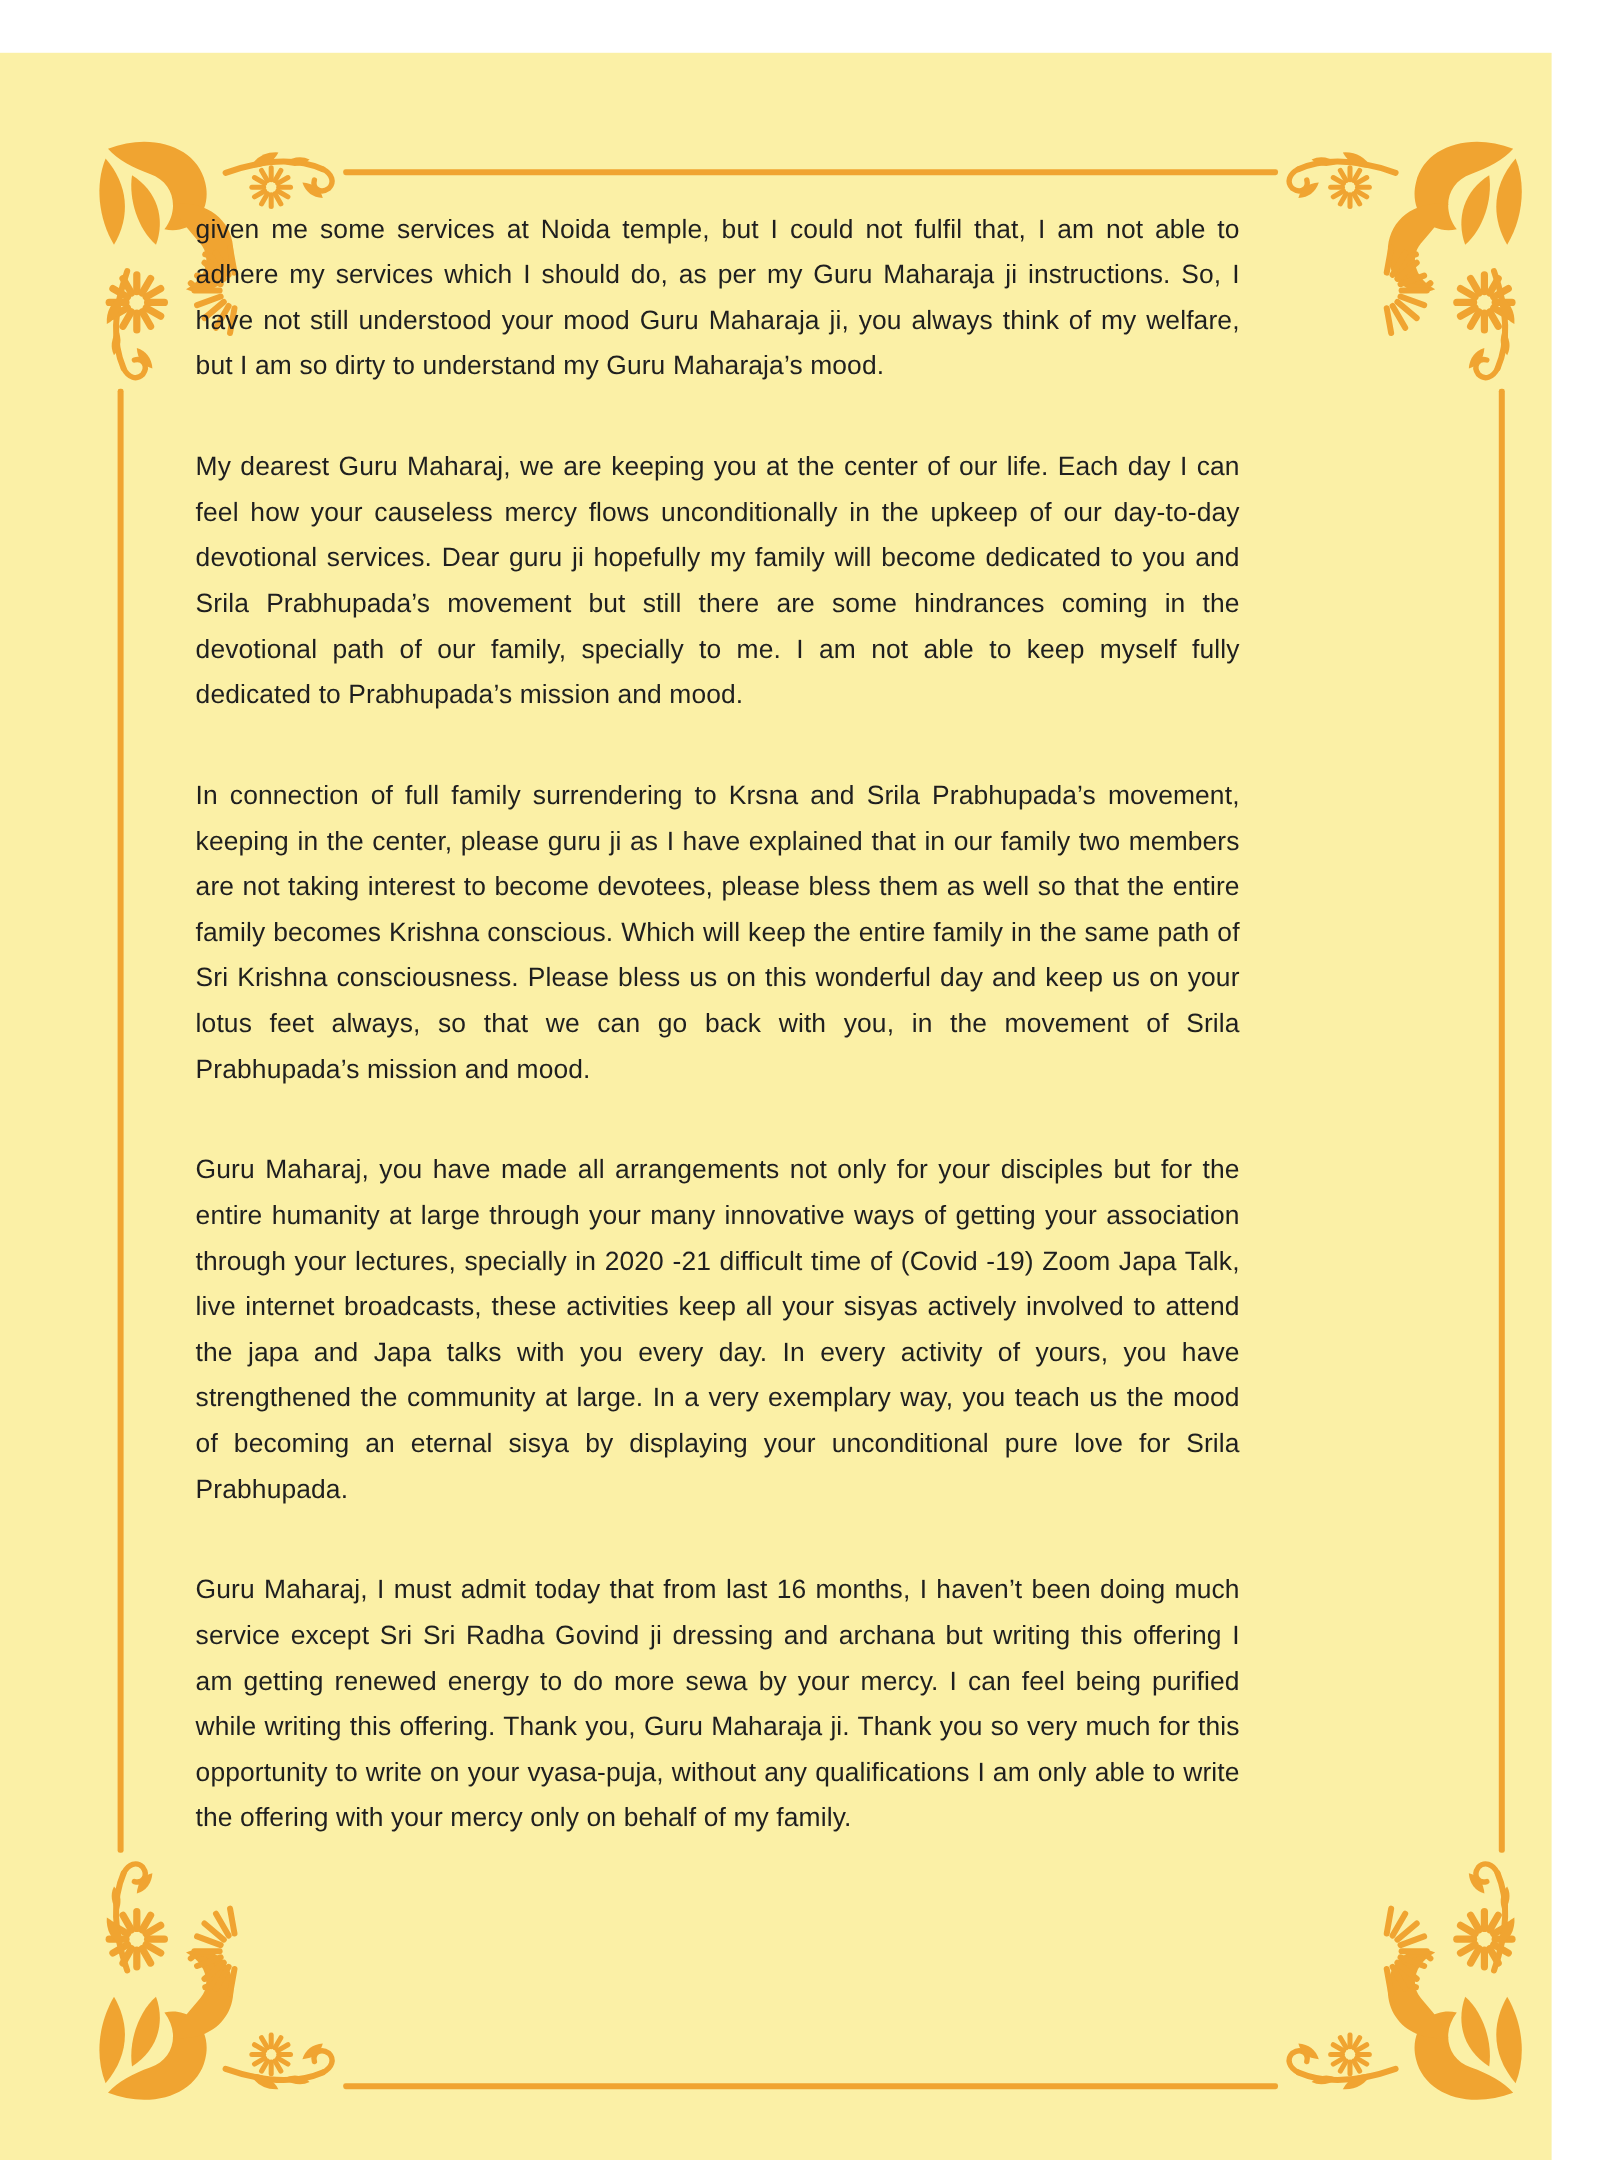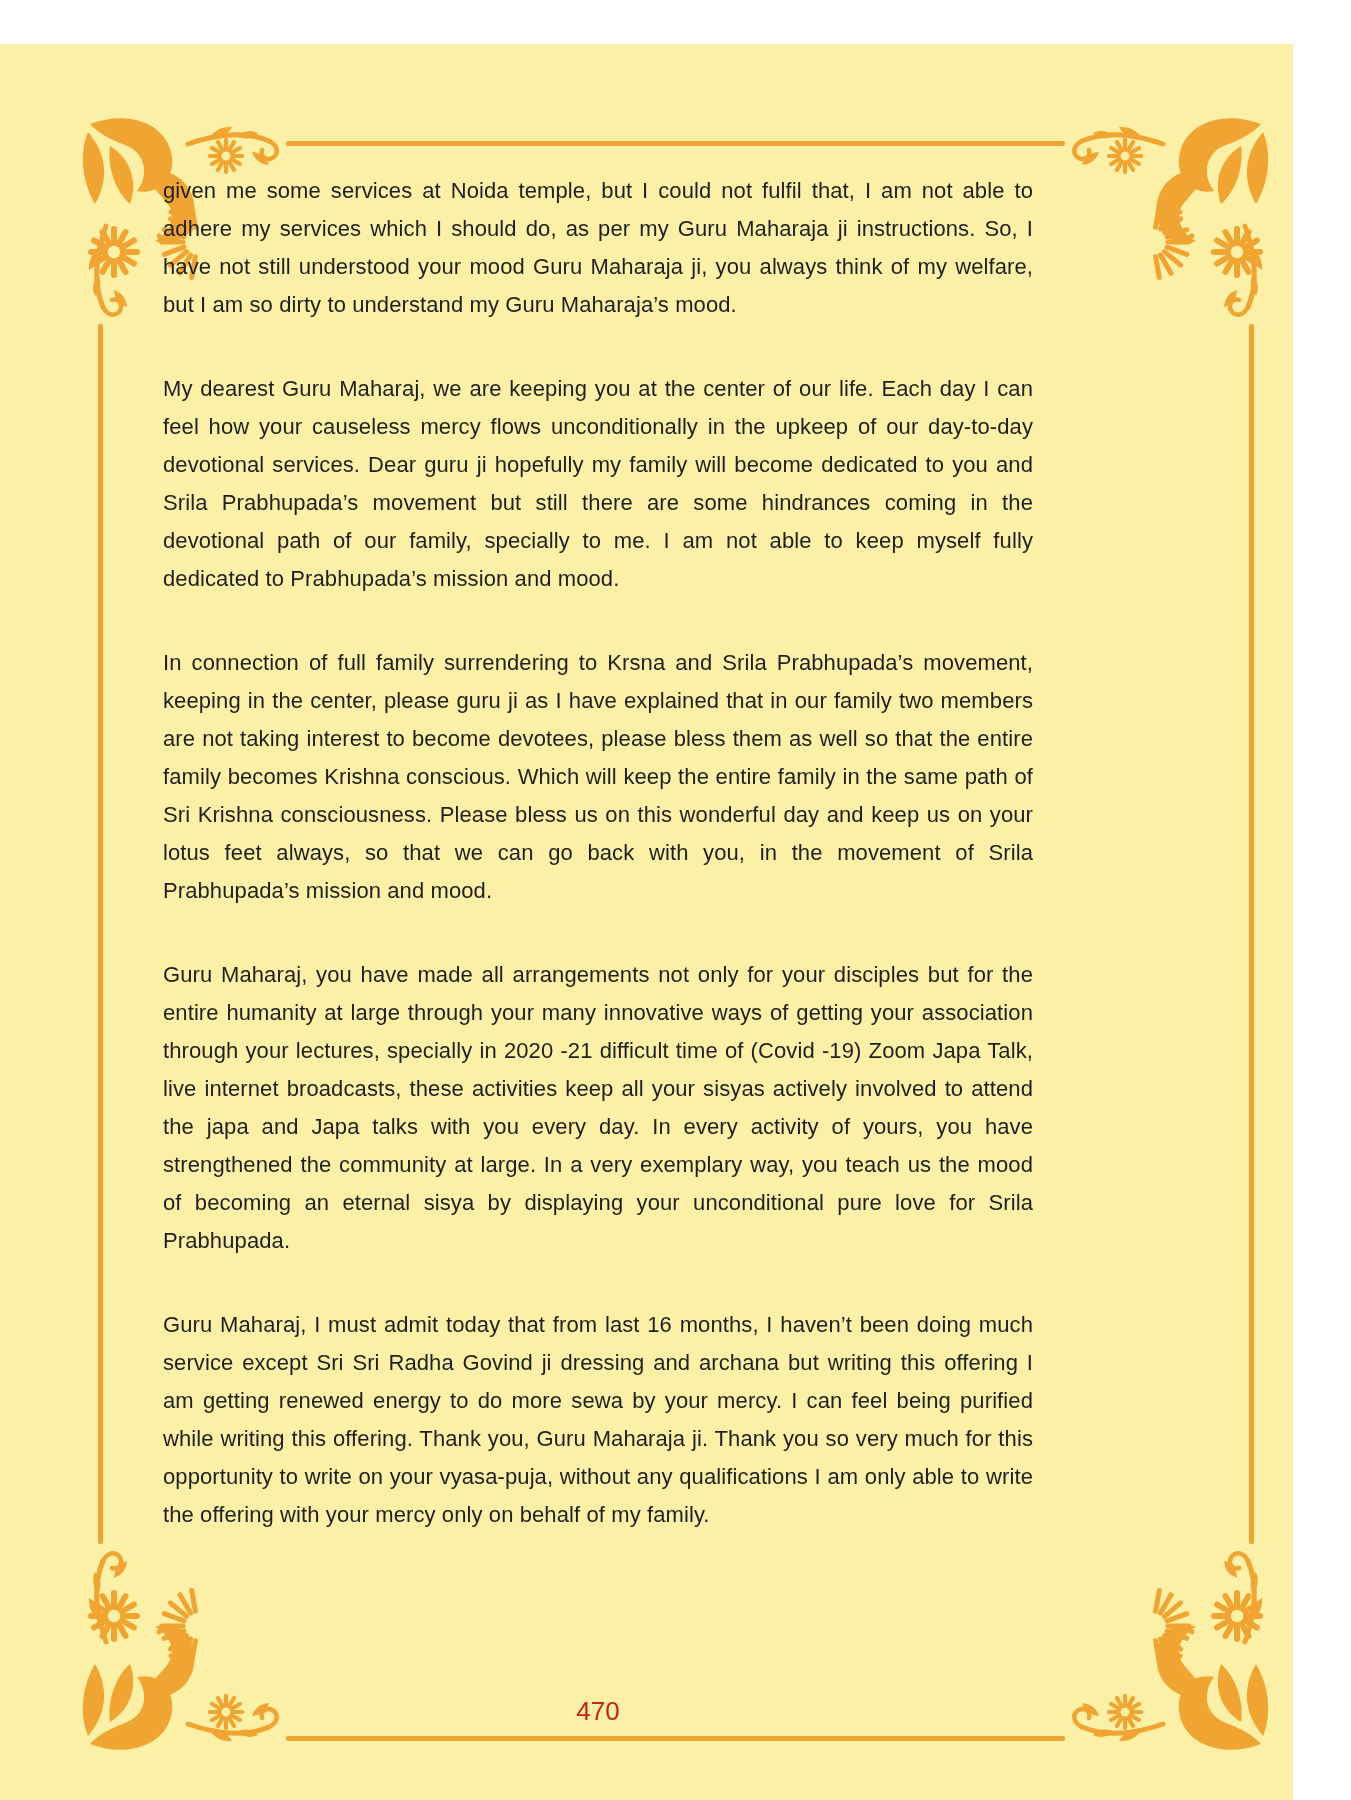--- a/index.html
+++ b/index.html
@@ -121,15 +121,14 @@
   <div class="frame-line line-right"></div>
 
   <div class="text-block">
     <p>given me some services at Noida temple, but I could not fulfil that, I am not able to adhere my services which I should do, as per my Guru Maharaja ji instructions. So, I have not still understood your mood Guru Maharaja ji, you always think of my welfare, but I am so dirty to understand my Guru Maharaja’s mood.</p>
     <p>My dearest Guru Maharaj, we are keeping you at the center of our life. Each day I can feel how your causeless mercy flows unconditionally in the upkeep of our day-to-day devotional services. Dear guru ji hopefully my family will become dedicated to you and Srila Prabhupada’s movement but still there are some hindrances coming in the devotional path of our family, specially to me. I am not able to keep myself fully dedicated to Prabhupada’s mission and mood.</p>
     <p>In connection of full family surrendering to Krsna and Srila Prabhupada’s movement, keeping in the center, please guru ji as I have explained that in our family two members are not taking interest to become devotees, please bless them as well so that the entire family becomes Krishna conscious. Which will keep the entire family in the same path of Sri Krishna consciousness. Please bless us on this wonderful day and keep us on your lotus feet always, so that we can go back with you, in the movement of Srila Prabhupada’s mission and mood.</p>
     <p>Guru Maharaj, you have made all arrangements not only for your disciples but for the entire humanity at large through your many innovative ways of getting your association through your lectures, specially in 2020 -21 difficult time of (Covid -19) Zoom Japa Talk, live internet broadcasts, these activities keep all your sisyas actively involved to attend the japa and Japa talks with you every day. In every activity of yours, you have strengthened the community at large. In a very exemplary way, you teach us the mood of becoming an eternal sisya by displaying your unconditional pure love for Srila Prabhupada.</p>
     <p>Guru Maharaj, I must admit today that from last 16 months, I haven’t been doing much service except Sri Sri Radha Govind ji dressing and archana but writing this offering I am getting renewed energy to do more sewa by your mercy. I can feel being purified while writing this offering. Thank you, Guru Maharaja ji. Thank you so very much for this opportunity to write on your vyasa-puja, without any qualifications I am only able to write the offering with your mercy only on behalf of my family.</p>
   </div>
 
-  <div class="page-number">470</div>
 
 </div>
 
 </body></html>

